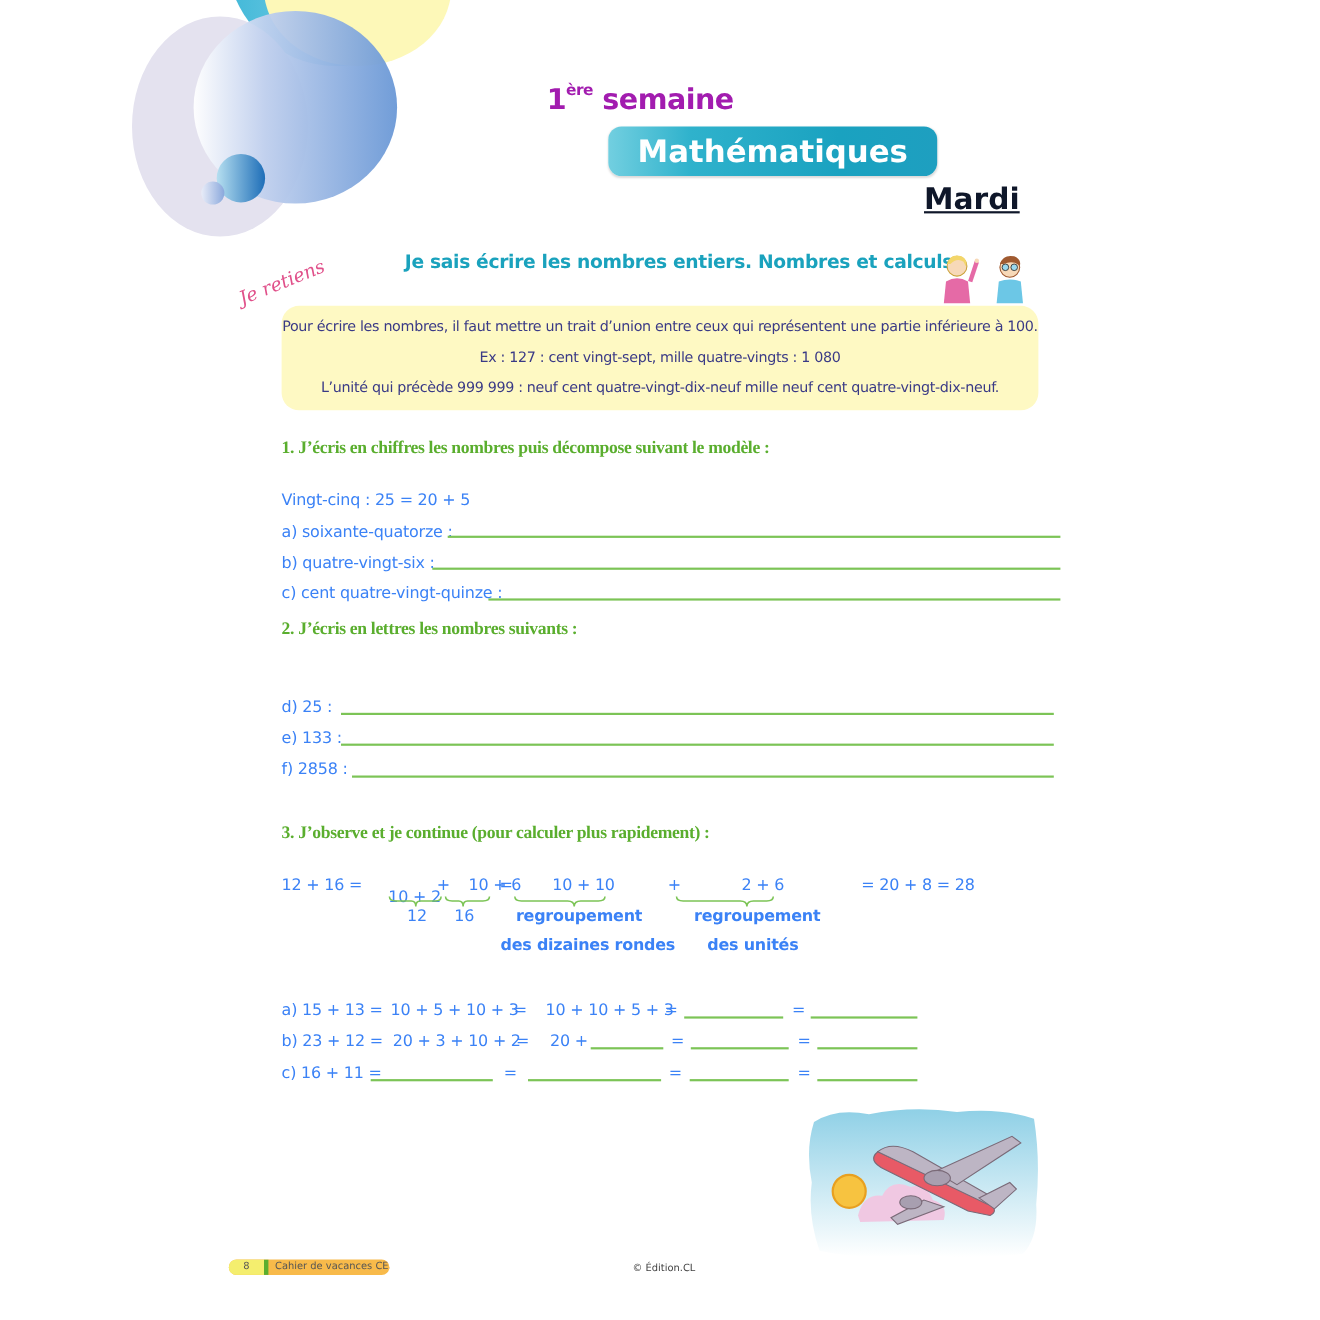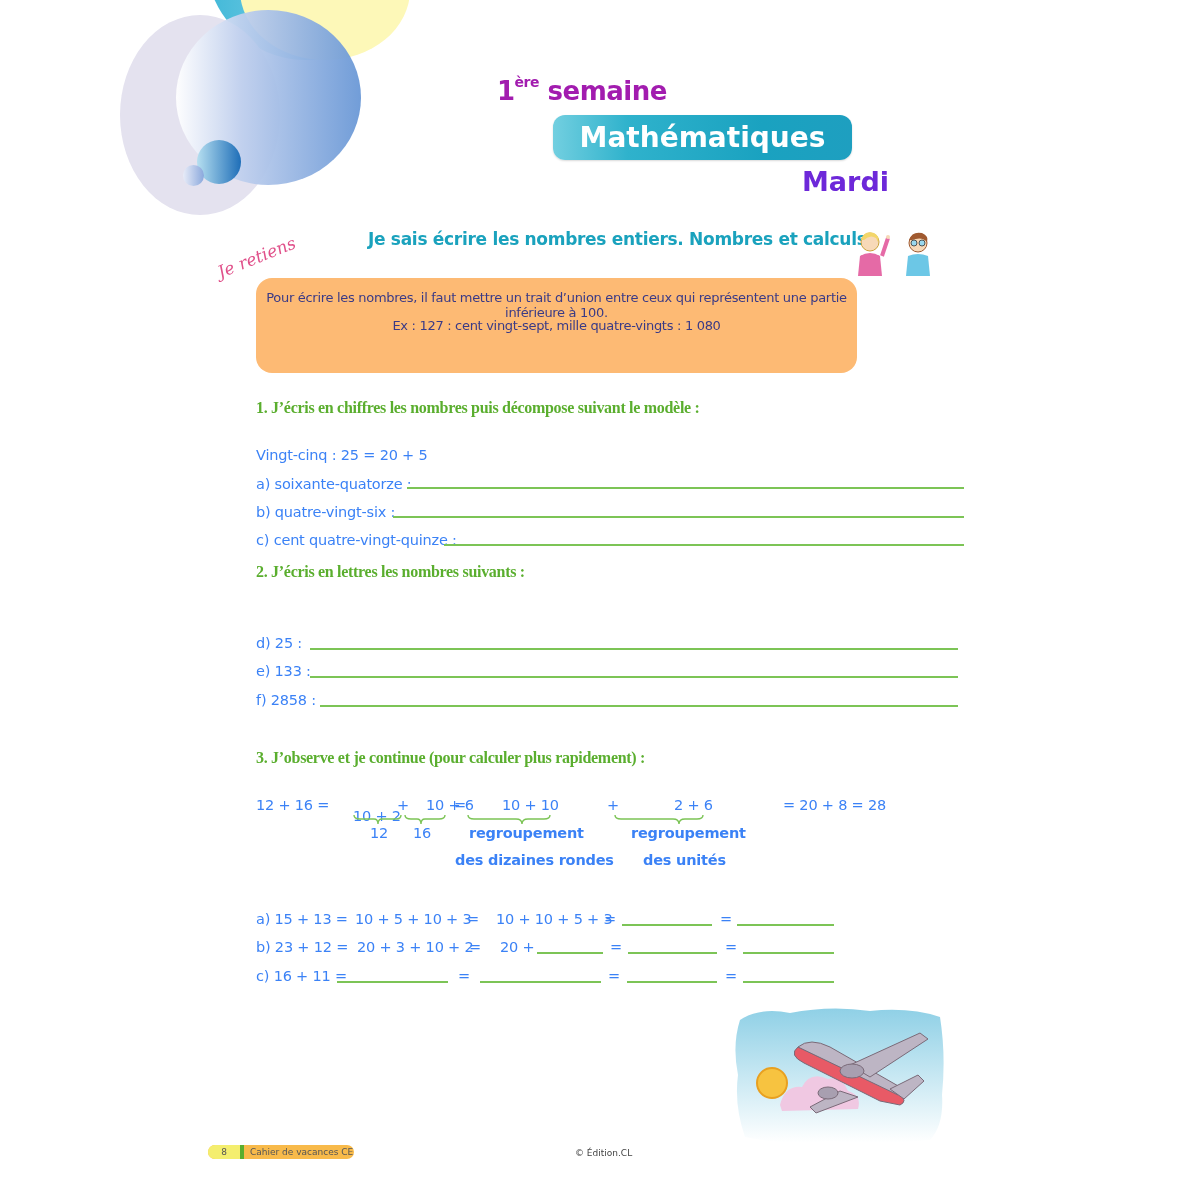--- a/index.html
+++ b/index.html
@@ -6,25 +6,25 @@
   body { width:1200px; height:1200px; background:#ffffff; position:relative; overflow:hidden;
          font-family:"DejaVu Sans", sans-serif; color:#3a3a86; }
   .abs { position:absolute; }
   .circle { position:absolute; border-radius:50%; }
   .week { left:497px; top:76px; font-size:26px; font-weight:bold; color:#a21caf; letter-spacing:-0.5px; }
   .week sup { font-size:14px; position:relative; top:-2px; vertical-align:top; }
   .subject { left:553px; top:115px; width:299px; height:45px; border-radius:12px;
              background:linear-gradient(90deg,#72cfe0 0%,#2fb2cc 25%,#1aa2c0 70%,#1e9fc0 100%);
              color:#fff; font-size:28px; font-weight:bold; text-align:center; line-height:45px;
              box-shadow:0 1px 2px rgba(0,0,0,0.15); }
-  .day { left:802px; top:166px; font-size:27px; font-weight:bold; color:#6d28d9; }
+  .day { left:840px; top:166px; font-size:27px; font-weight:bold; color:#0f172a;text-decoration:underline; }
   .lesson-title { left:368px; top:229px; font-size:17px; font-weight:bold; color:#1aa2bd; letter-spacing:-0.3px; }
   .retiens { left:222px; top:262px; font-family:"DejaVu Serif", serif; font-style:italic; font-size:17px;
              color:#e0508a; transform:rotate(-22deg); transform-origin:left bottom; }
-  .rule-box { left:256px; top:278px; width:601px; height:95px; background:#fdba74; border-radius:16px; }
+  .rule-box { left:256px; top:278px; width:688px; height:95px; background:#fef9c3; border-radius:16px; }
   .rule-line { position:absolute; left:0; width:100%; text-align:center; font-size:13px; color:#3a3a86; letter-spacing:-0.3px; }
   .h-ex { font-size:16px; font-weight:bold; color:#5aae2e; letter-spacing:-0.3px;font-family:Liberation Serif, serif; }
   .txt { font-size:14.5px; color:#3b82f6; letter-spacing:-0.2px; white-space:nowrap; }
   .bold { font-weight:bold; }
   .line { position:absolute; height:2px; background:#7cc456; }
   .footer-pill { left:208px; top:1145px; width:146px; height:14px; border-radius:7px; background:#f8ba4a; overflow:hidden; }
   .footer-num { position:absolute; left:0; top:0; width:32px; height:14px; background:#f4ee6e; font-size:9px; color:#555; text-align:center; line-height:14px; }
   .footer-bar { position:absolute; left:32px; top:0; width:4px; height:14px; background:#5aae2e; }
   .footer-label { position:absolute; left:42px; top:0; font-size:9px; color:#555; line-height:14px; white-space:nowrap; }
   .copyright { left:575px; top:1148px; font-size:9px; color:#444; }
@@ -62,20 +62,21 @@
     <circle cx="62" cy="15" r="3" fill="#9ad8ee" stroke="#333" stroke-width="0.8"></circle>
     <circle cx="70" cy="15" r="3" fill="#9ad8ee" stroke="#333" stroke-width="0.8"></circle>
     <path d="M54 48 L56 28 Q66 24 76 28 L78 48 Z" fill="#6cc7e6"></path>
   </svg>
 </div>
 
 <div class="abs retiens">Je retiens</div>
 <div class="abs rule-box">
   <div class="rule-line" style="top:12px;">Pour écrire les nombres, il faut mettre un trait d’union entre ceux qui représentent une partie inférieure à 100.</div>
   <div class="rule-line" style="top:40px;">Ex : 127 : cent vingt-sept,     mille quatre-vingts : 1 080</div>
+  <div class="rule-line" style="top:67px;">L’unité qui précède 999 999 : neuf cent quatre-vingt-dix-neuf mille neuf cent quatre-vingt-dix-neuf.</div>
 </div>
 
 <div class="abs h-ex" style="left:256px;top:399px;">1. J’écris en chiffres les nombres puis décompose suivant le modèle :</div>
 <div class="abs txt" style="left:256px;top:447px;">Vingt-cinq : 25 = 20 + 5</div>
 <div class="abs txt" style="left:256px;top:476px;">a) soixante-quatorze :</div>
 <div class="line" style="left:407px;top:487px;width:557px;"></div>
 <div class="abs txt" style="left:256px;top:504px;">b) quatre-vingt-six :</div>
 <div class="line" style="left:393px;top:516px;width:571px;"></div>
 <div class="abs txt" style="left:256px;top:532px;">c) cent quatre-vingt-quinze :</div>
 <div class="line" style="left:444px;top:544px;width:520px;"></div>

